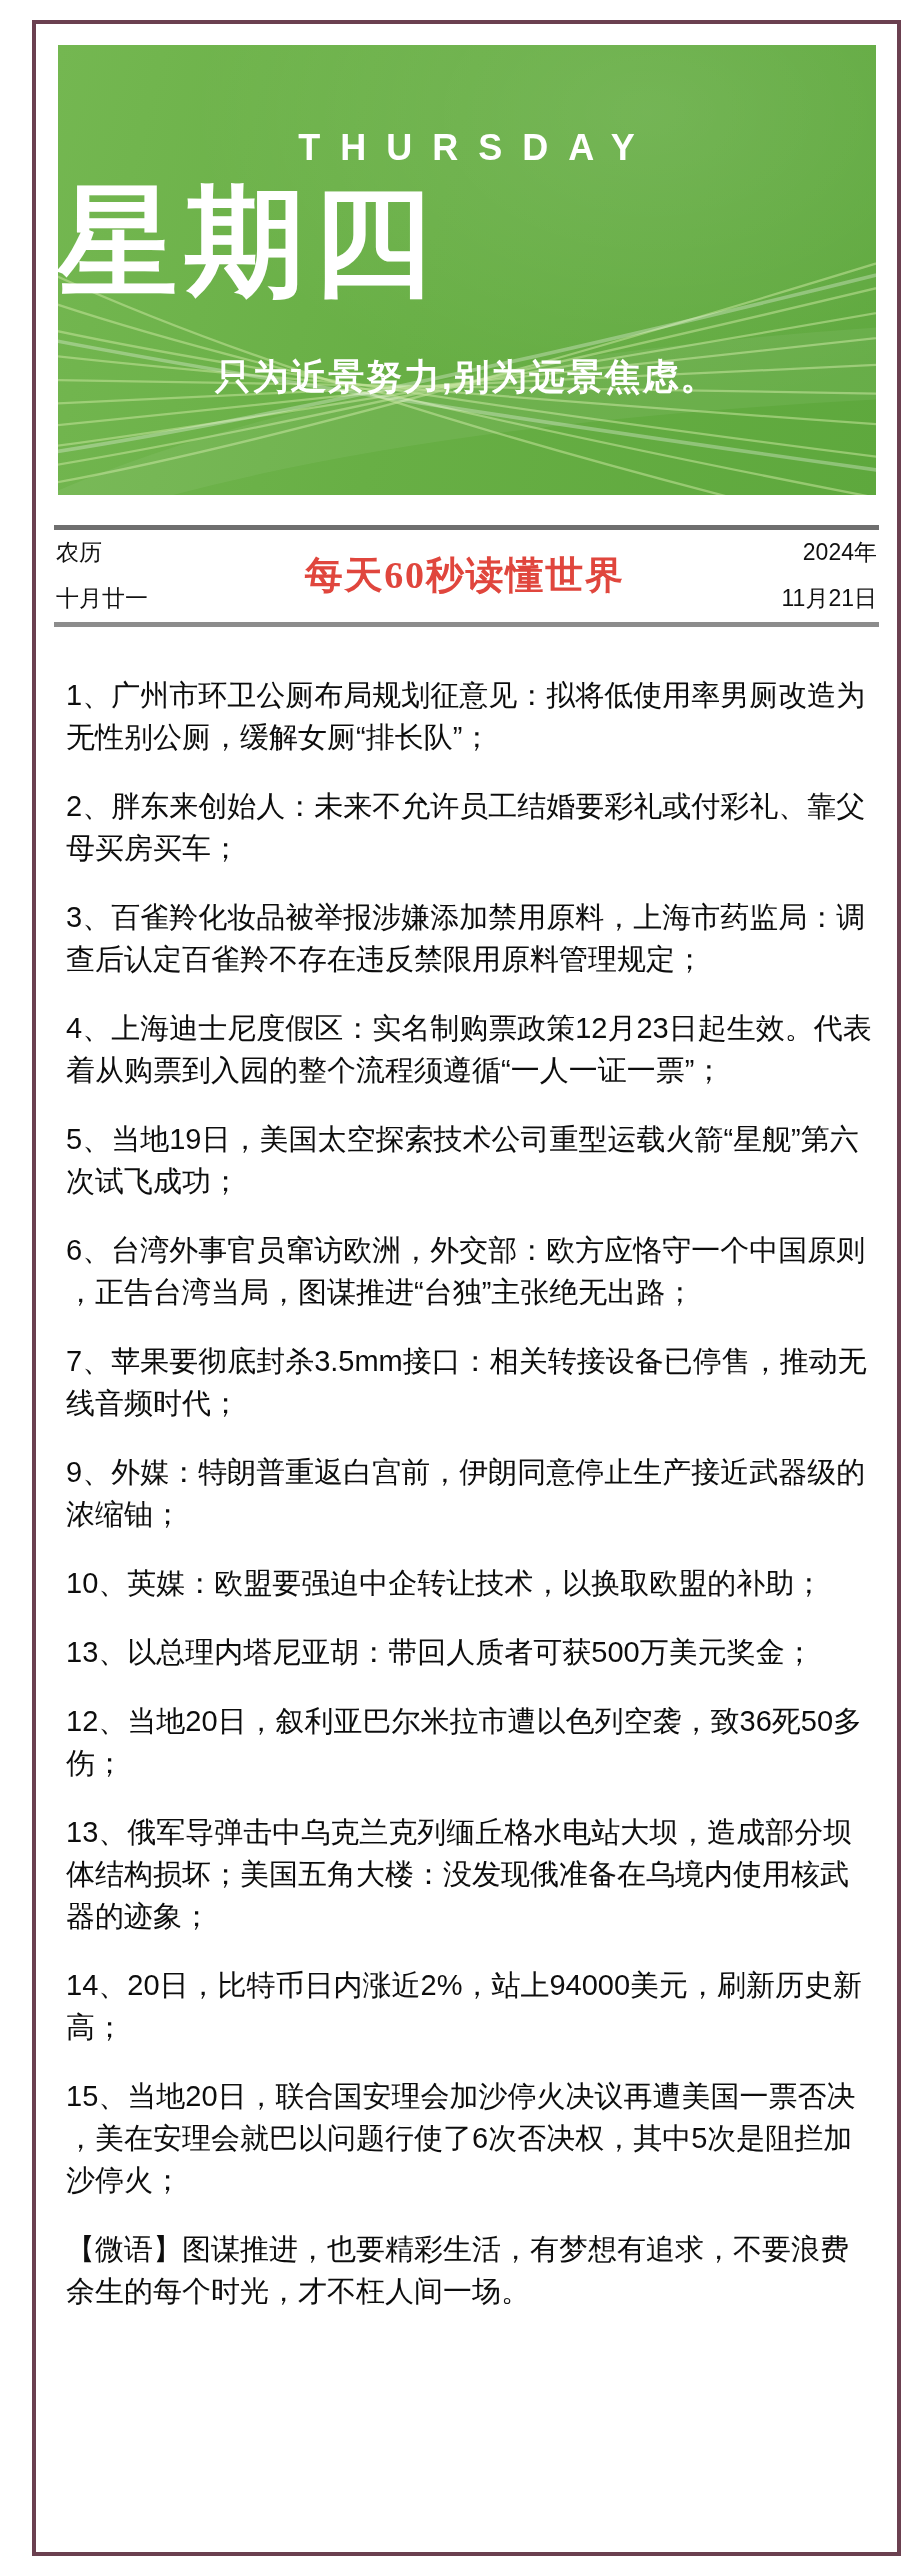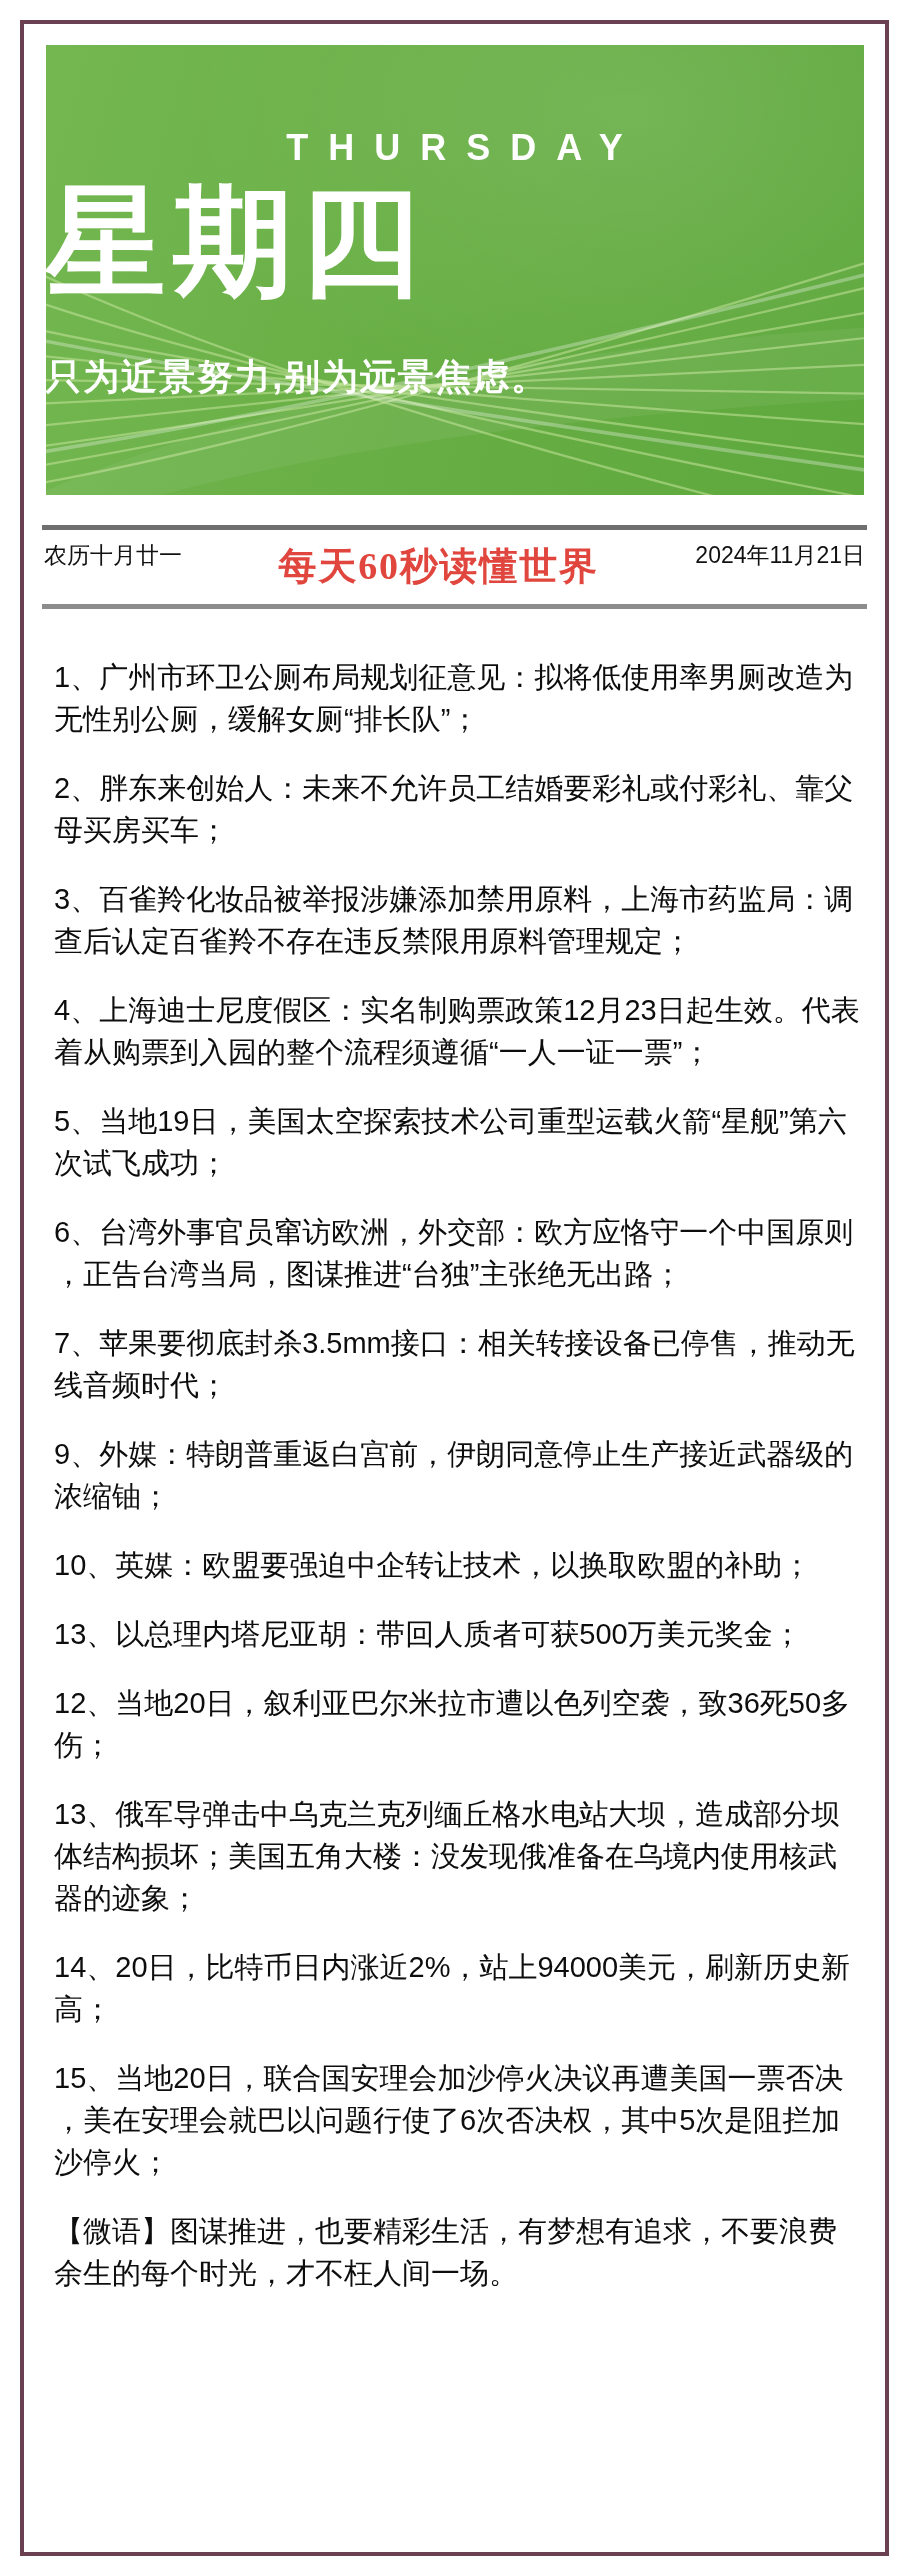--- a/index.html
+++ b/index.html
@@ -9,21 +9,21 @@
     font-family: "Liberation Sans", sans-serif;
   }
   body {
     position: relative;
     width: 909px;
     height: 2576px;
     overflow: hidden;
   }
   .frame {
     position: absolute;
-    left: 20px;
+    left: 32px;
     top: 20px;
     width: 869px;
     height: 2536px;
     box-sizing: border-box;
     border: 4.5px solid #6b4050;
     background: #ffffff;
     overflow: hidden;
   }
   
   .banner {
@@ -66,42 +66,42 @@
     color: #ffffff;
     font-size: 120px;
     line-height: 1.12;
     font-weight: 700;
     letter-spacing: 7.3px;
     font-family: "Liberation Serif", serif;
   }
   .motto {
     position: relative;
     margin-top: 42px;
-    text-align: left;
+    text-align: center;
     color: #ffffff;
     font-size: 36px;
     font-weight: 700;
     letter-spacing: 1.8px;
   }
   
   .rule {
     height: 4.5px;
     margin: 0 18px;
   }
   .rule-top { margin-top: 30px; background: #6f6f6f; }
   .rule-bottom { background: #8c8c8c; }
   .date-row {
     display: flex;
     align-items: center;
     justify-content: space-between;
     padding: 11.8px 20px;
   }
   .date-col {
     display: flex;
-    flex-direction: row;
+    flex-direction: column;
     font-size: 23px;
     color: #111111;
     line-height: 23.6px;
   }
   .date-col .top-line { margin-bottom: 22px; }
   .date-col.right { text-align: right; }
   .main-title {
     font-size: 38px;
     font-weight: 700;
     color: #e0463d;

